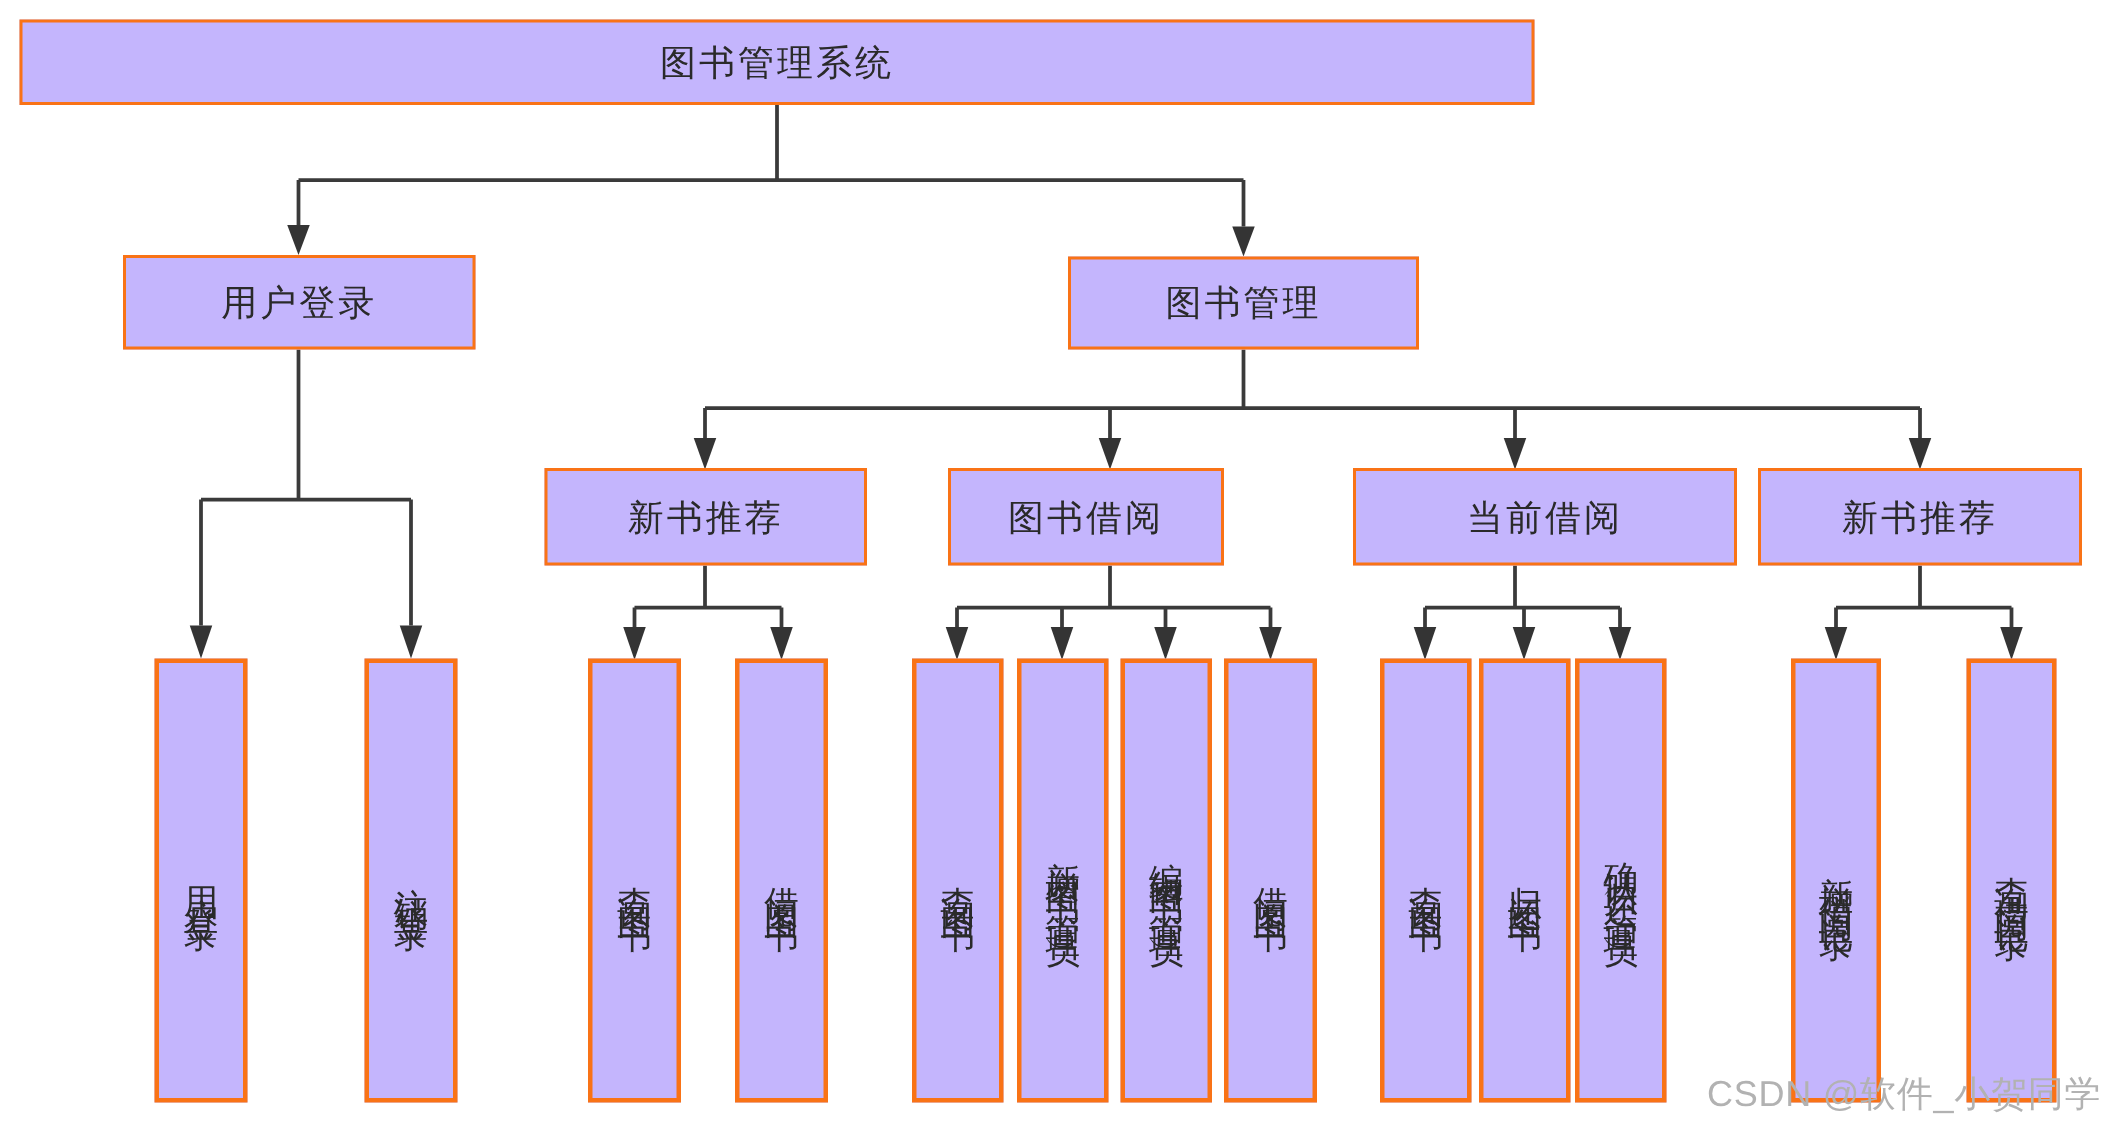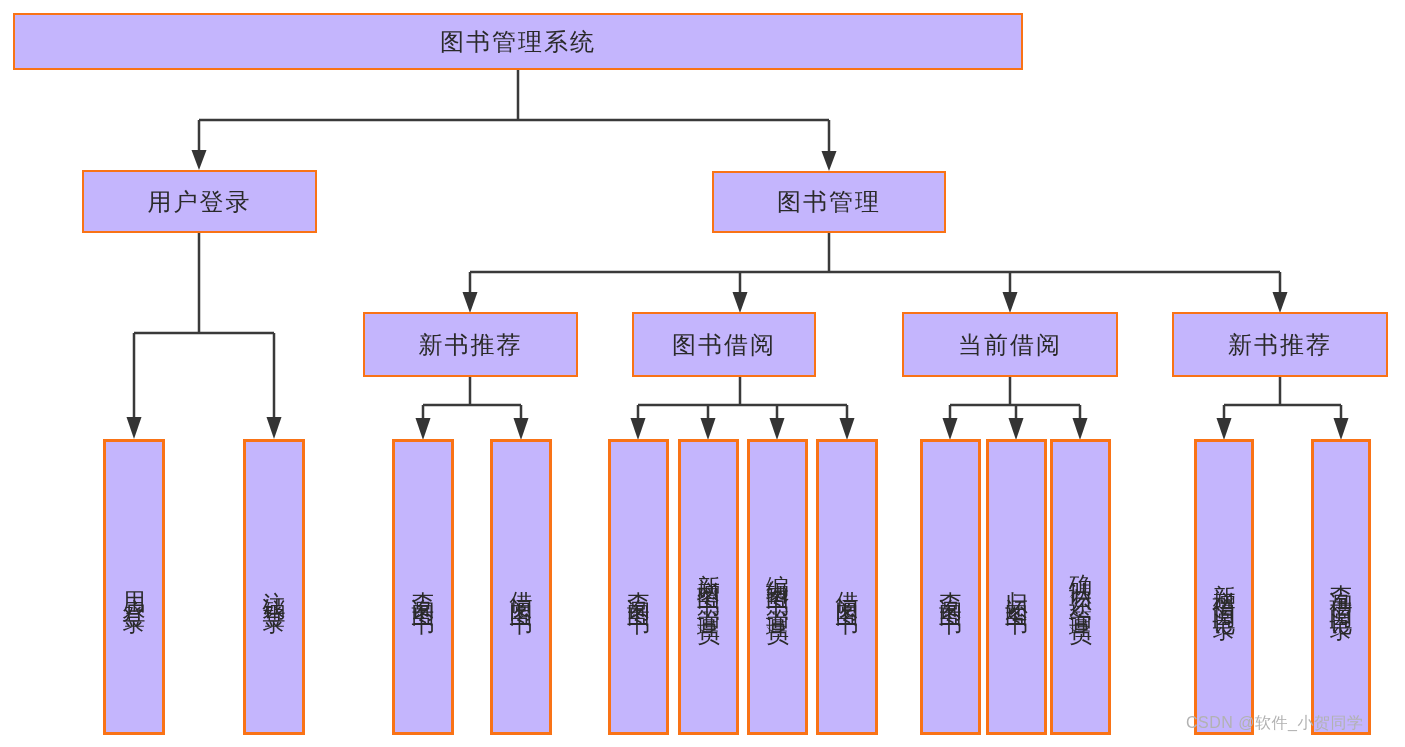--- a/index.html
+++ b/index.html
@@ -16,22 +16,22 @@
     text-align:center;white-space:nowrap;
   }
   .box.h{font-size:24px;letter-spacing:2px;}
   .box.v{
     border-width:3px;
     writing-mode:vertical-rl;text-orientation:mixed;
     font-size:23px;letter-spacing:7px;line-height:1;
     white-space:normal;
   }
   .watermark{
-    position:absolute;left:1186px;top:713px;z-index:5;
-    font-size:16px;letter-spacing:0.5px;color:#b2b2b2;
+    position:absolute;left:1138px;top:713px;z-index:5;
+    font-size:24px;letter-spacing:0.5px;color:#b2b2b2;
   }
 </style>
 </head>
 <body>
 
 <div class="stage">
 
   <svg class="wires" viewBox="0 0 1405 747">
     <g>
       <path d="M518 69 V120 M199 120 H829 M199 120 V150 M829 120 V151"></path>
@@ -85,21 +85,21 @@
   <div class="box h" style="left:712px;top:171px;width:234px;height:62px">
     <span>图书管理</span>
   </div>
 
   <div class="box h" style="left:363px;top:312px;width:215px;height:65px">
     <span>新书推荐</span>
   </div>
   <div class="box h" style="left:632px;top:312px;width:184px;height:65px">
     <span>图书借阅</span>
   </div>
-  <div class="box h" style="left:902px;top:312px;width:216px;height:65px">
+  <div class="box h" style="left:902px;top:312px;width:256px;height:65px">
     <span>当前借阅</span>
   </div>
   <div class="box h" style="left:1172px;top:312px;width:216px;height:65px">
     <span>新书推荐</span>
   </div>
 
   <div class="box v" style="left:103px;top:439px;width:62px;height:296px">
     <span>用户登录</span>
   </div>
   <div class="box v" style="left:243px;top:439px;width:62px;height:296px">

